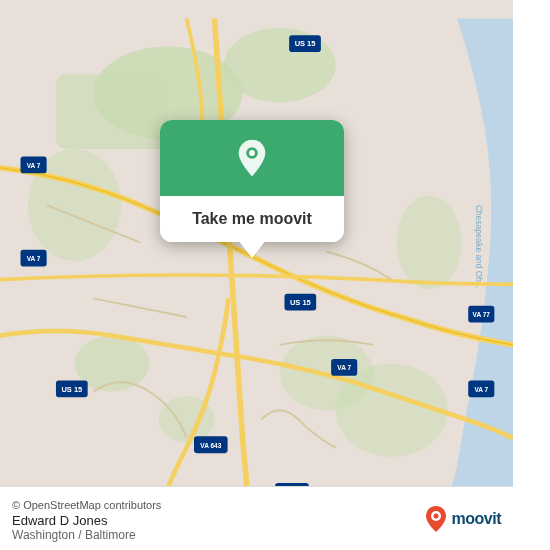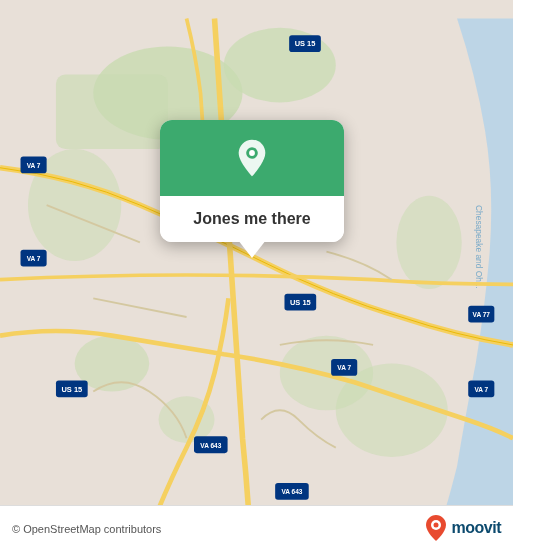--- a/index.html
+++ b/index.html
@@ -87,21 +87,20 @@
     
     #bottom-bar {
       position: absolute;
       bottom: 0;
       left: 0;
       right: 0;
       background: white;
       border-top: 1px solid #ddd;
       padding: 8px 12px;
       display: flex;
-      align-items: center;
       justify-content: space-between;
     }
 
     #attribution-text {
       font-size: 11px;
       color: #555;
     }
 
     #moovit-logo {
       display: flex;
@@ -213,27 +212,31 @@
 
   <div id="popup-card">
     <div id="popup-green-section">
 
       <svg id="location-pin-icon" viewBox="0 0 40 48" xmlns="http://www.w3.org/2000/svg">
         <path d="M20,2 C11.2,2 4,9.2 4,18 C4,29 20,46 20,46 C20,46 36,29 36,18 C36,9.2 28.8,2 20,2 Z" fill="white" opacity="0.9"></path>
         <circle cx="20" cy="18" r="7" fill="#3caa6e"></circle>
         <circle cx="20" cy="18" r="3.5" fill="white"></circle>
       </svg>
     </div>
-    <button id="popup-button">Jones me there</button>
+    <button id="popup-button">Take me moovit</button>
     <div id="popup-tail"></div>
   </div>
 
   <div id="bottom-bar">
     <div id="bottom-left">
       <span id="attribution-text">© OpenStreetMap contributors</span>
+      <div id="bottom-info">
+        <span id="location-name">Edward D Jones</span>
+        <span id="location-region">Washington / Baltimore</span>
+      </div>
     </div>
     <div id="moovit-logo">
 
       <svg id="moovit-pin" viewBox="0 0 24 28" xmlns="http://www.w3.org/2000/svg">
         <path d="M12,1 C6.48,1 2,5.48 2,11 C2,18 12,27 12,27 C12,27 22,18 22,11 C22,5.48 17.52,1 12,1 Z" fill="#e84a2f"></path>
         <circle cx="12" cy="11" r="5" fill="white"></circle>
         <circle cx="12" cy="11" r="2.5" fill="#e84a2f"></circle>
       </svg>
       <span id="moovit-text">moovit</span>
     </div>

